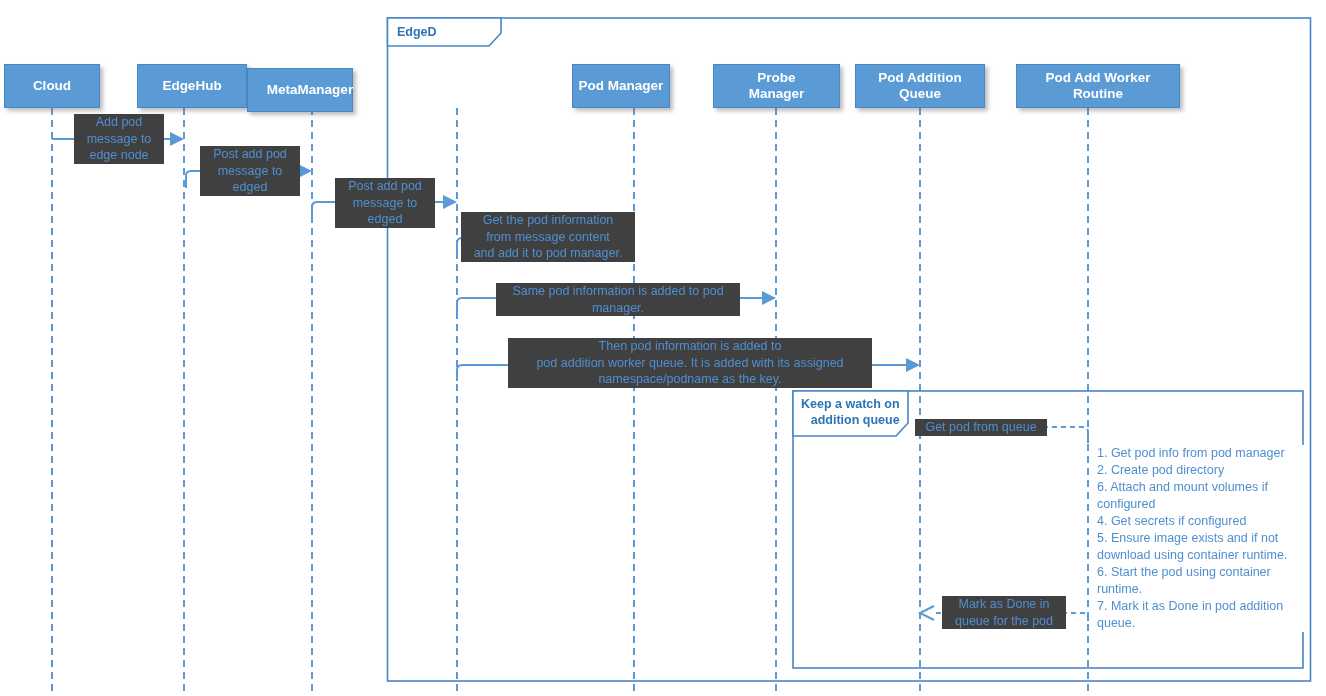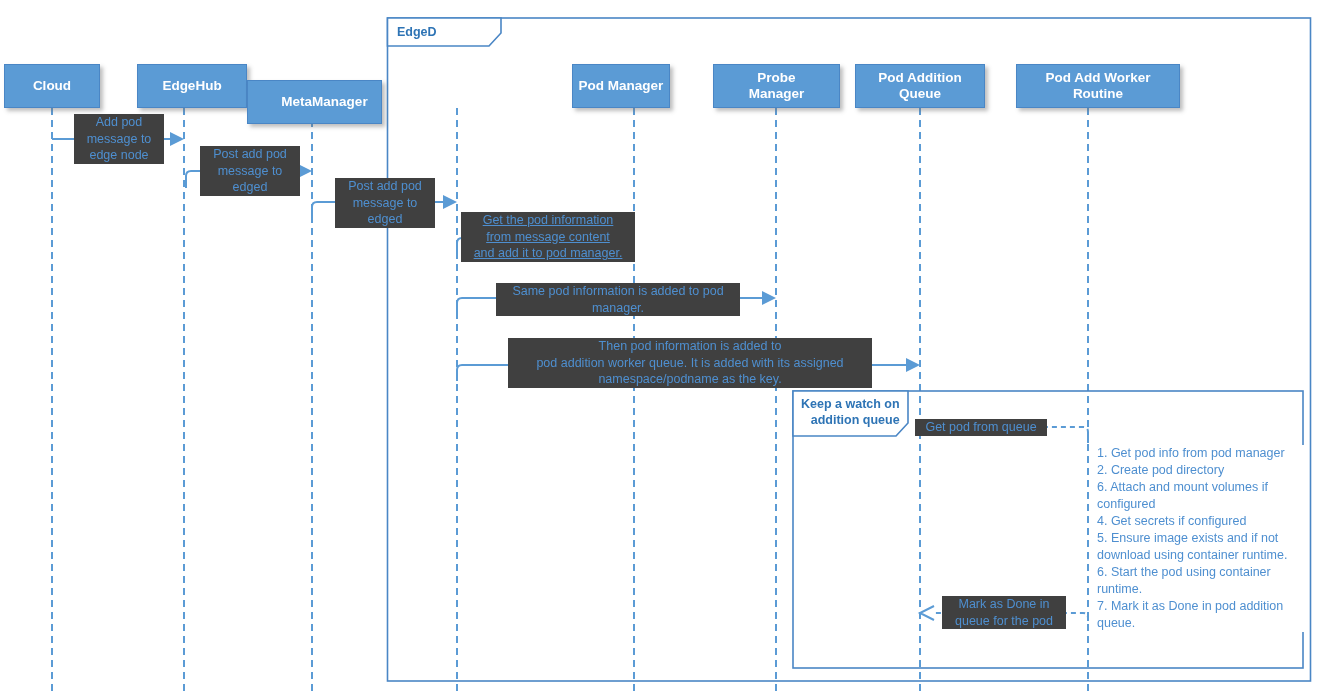--- a/index.html
+++ b/index.html
@@ -87,21 +87,21 @@
     <div>Keep a watch on</div>
     <div>addition queue</div>
   </div>
 
   <div class="actor" style="left:4px;top:64px;width:96px;">
       <div>Cloud</div>
     </div>
   <div class="actor" style="left:137px;top:64px;width:110px;">
       <div>EdgeHub</div>
     </div>
-  <div class="actor" style="left:247px;top:80px;width:135px;padding-left:20px;">
+  <div class="actor" style="left:247px;top:68px;width:106px;padding-left:20px;">
       <div>MetaManager</div>
     </div>
   <div class="actor" style="left:572px;top:64px;width:98px;">
       <div>Pod Manager</div>
     </div>
   <div class="actor" style="left:713px;top:64px;width:127px;">
     <div>Probe</div>
     <div>Manager</div>
   </div>
   <div class="actor" style="left:855px;top:64px;width:130px;">
@@ -121,21 +121,21 @@
   <div class="msg-label" style="left:200px;top:146px;width:96px;">
     <div>Post add pod</div>
     <div>message to</div>
     <div>edged</div>
   </div>
   <div class="msg-label" style="left:335px;top:178px;width:96px;">
     <div>Post add pod</div>
     <div>message to</div>
     <div>edged</div>
   </div>
-  <div class="msg-label" style="left:461px;top:212px;width:170px;text-decoration:underline;">
+  <div class="msg-label" style="left:461px;top:212px;width:170px;">
     <div>Get the pod information</div>
     <div>from message content</div>
     <div>and add it to pod manager.</div>
   </div>
   <div class="msg-label" style="left:496px;top:283px;width:240px;">
     <div>Same pod information is added to pod</div>
     <div>manager.</div>
   </div>
   <div class="msg-label" style="left:508px;top:338px;width:360px;">
     <div>Then pod information is added to</div>

